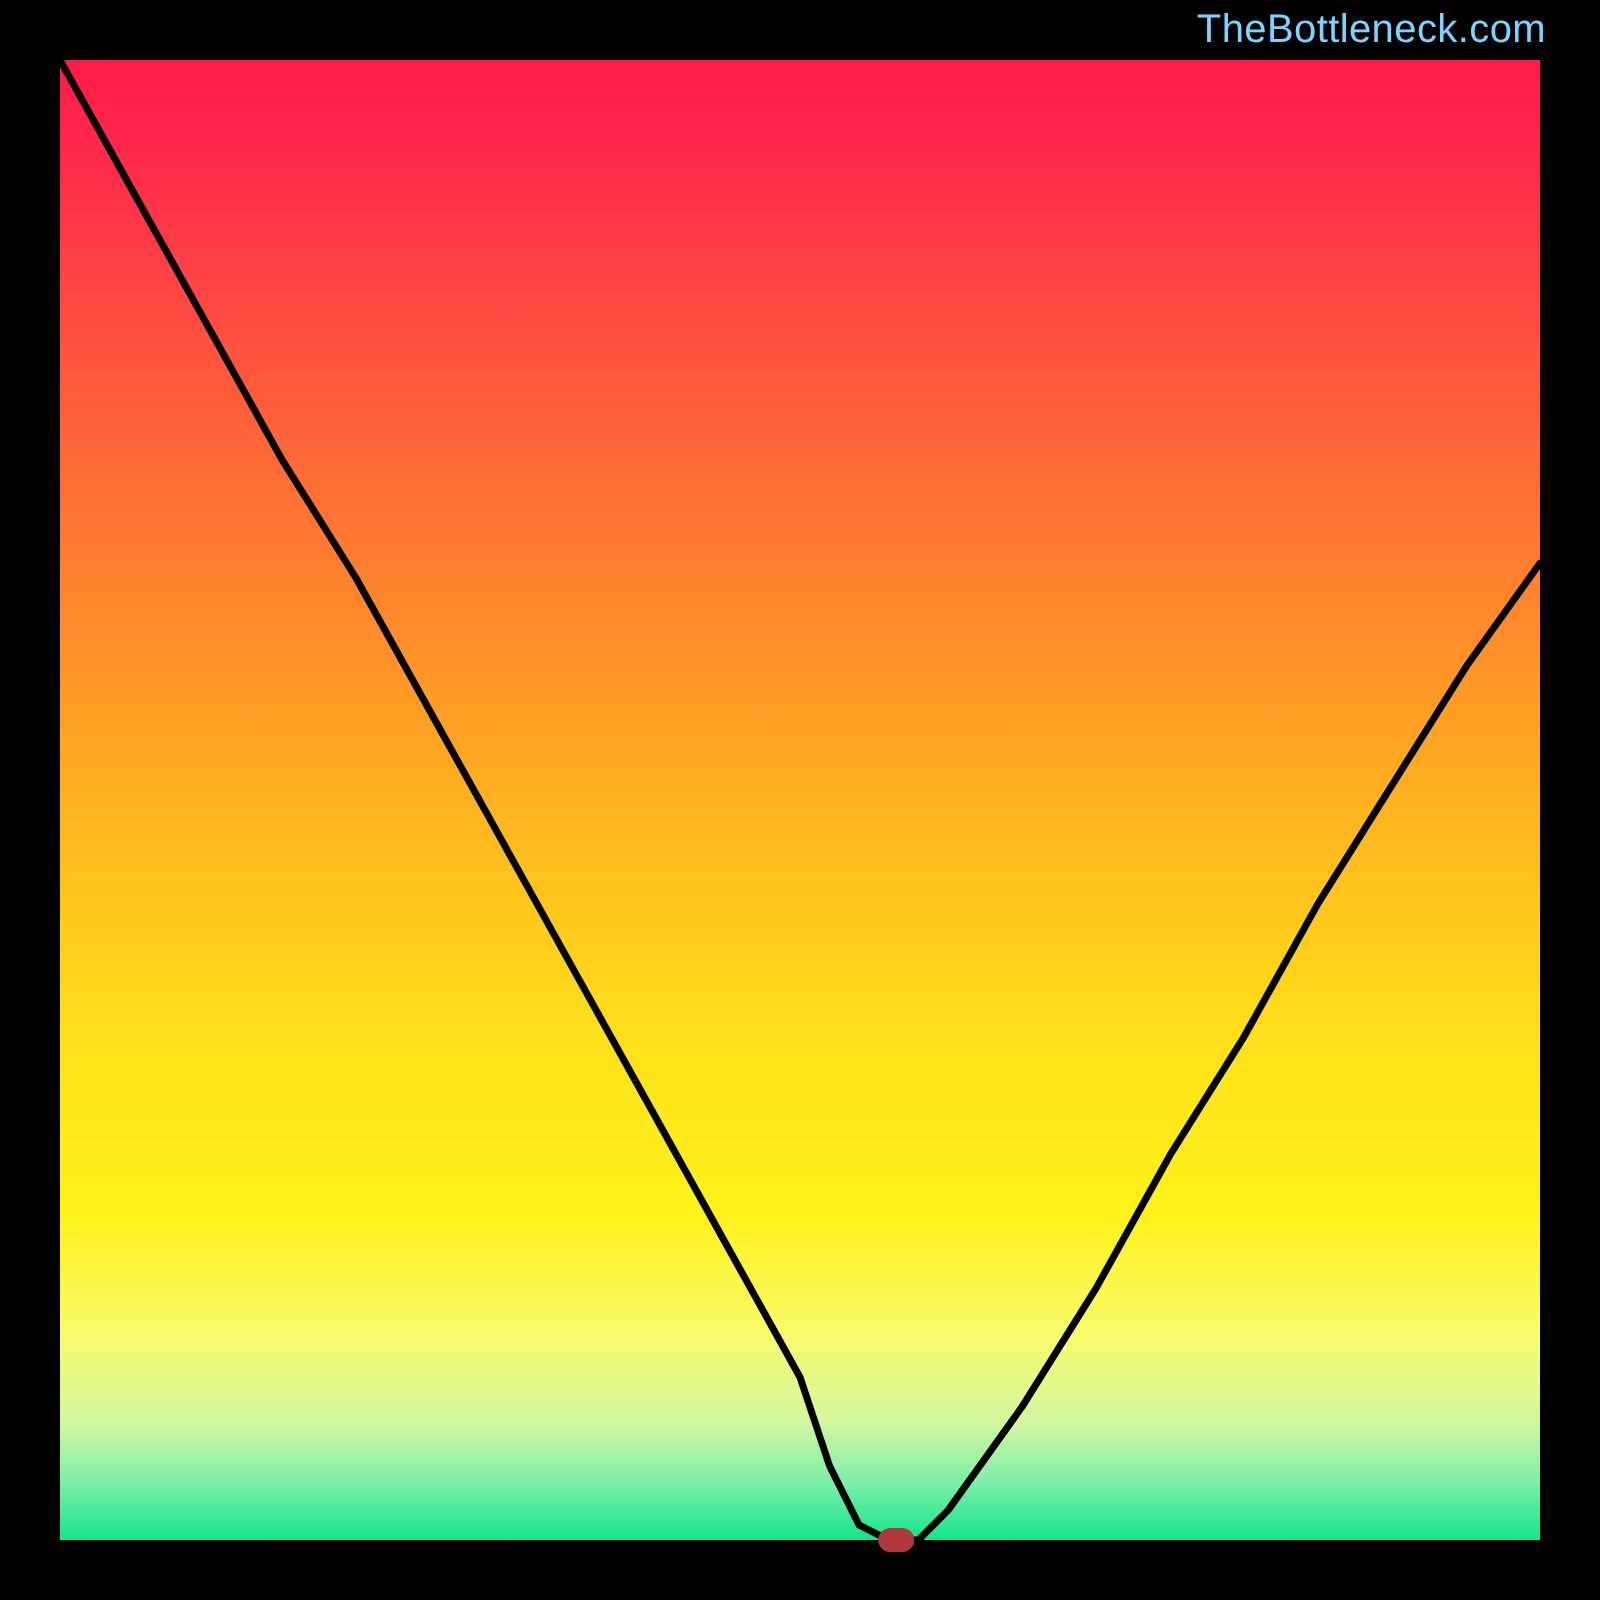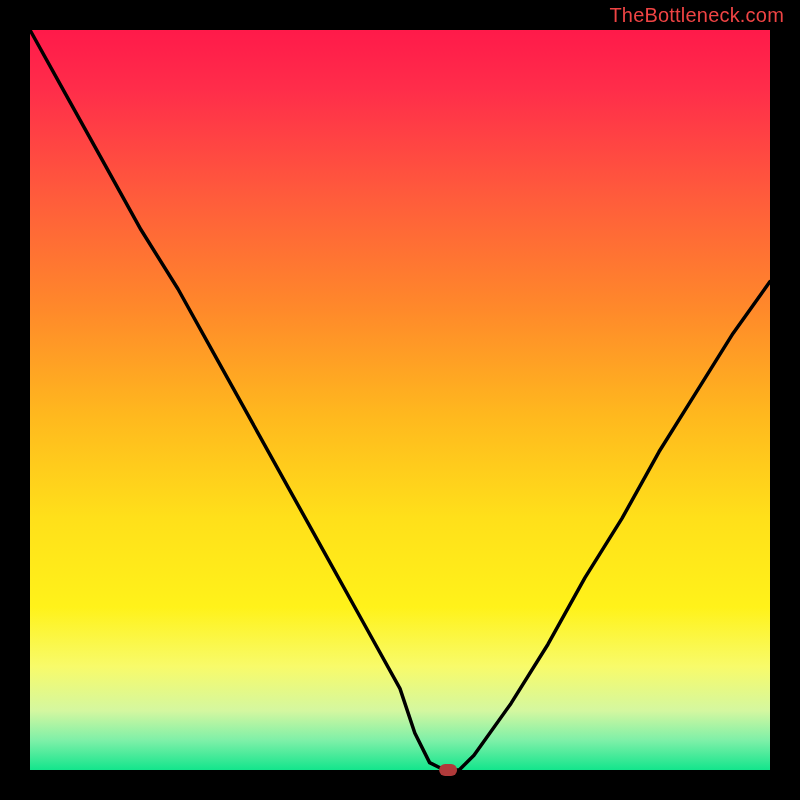--- a/index.html
+++ b/index.html
@@ -13,22 +13,22 @@
   }
   .frame {
     position: relative;
     width: 800px;
     height: 800px;
     background: #000;
   }
   .watermark {
     position: absolute;
     top: 4px;
-    right: 16px;
-    color: #ef4444;
+    right: 27px;
+    color: #7dd3fc;
     font-size: 20px;
     font-weight: 500;
     letter-spacing: 0.2px;
     z-index: 10;
     margin-left: 43px;
   }
   svg {
     position: absolute;
     top: 0;
     left: 0;

